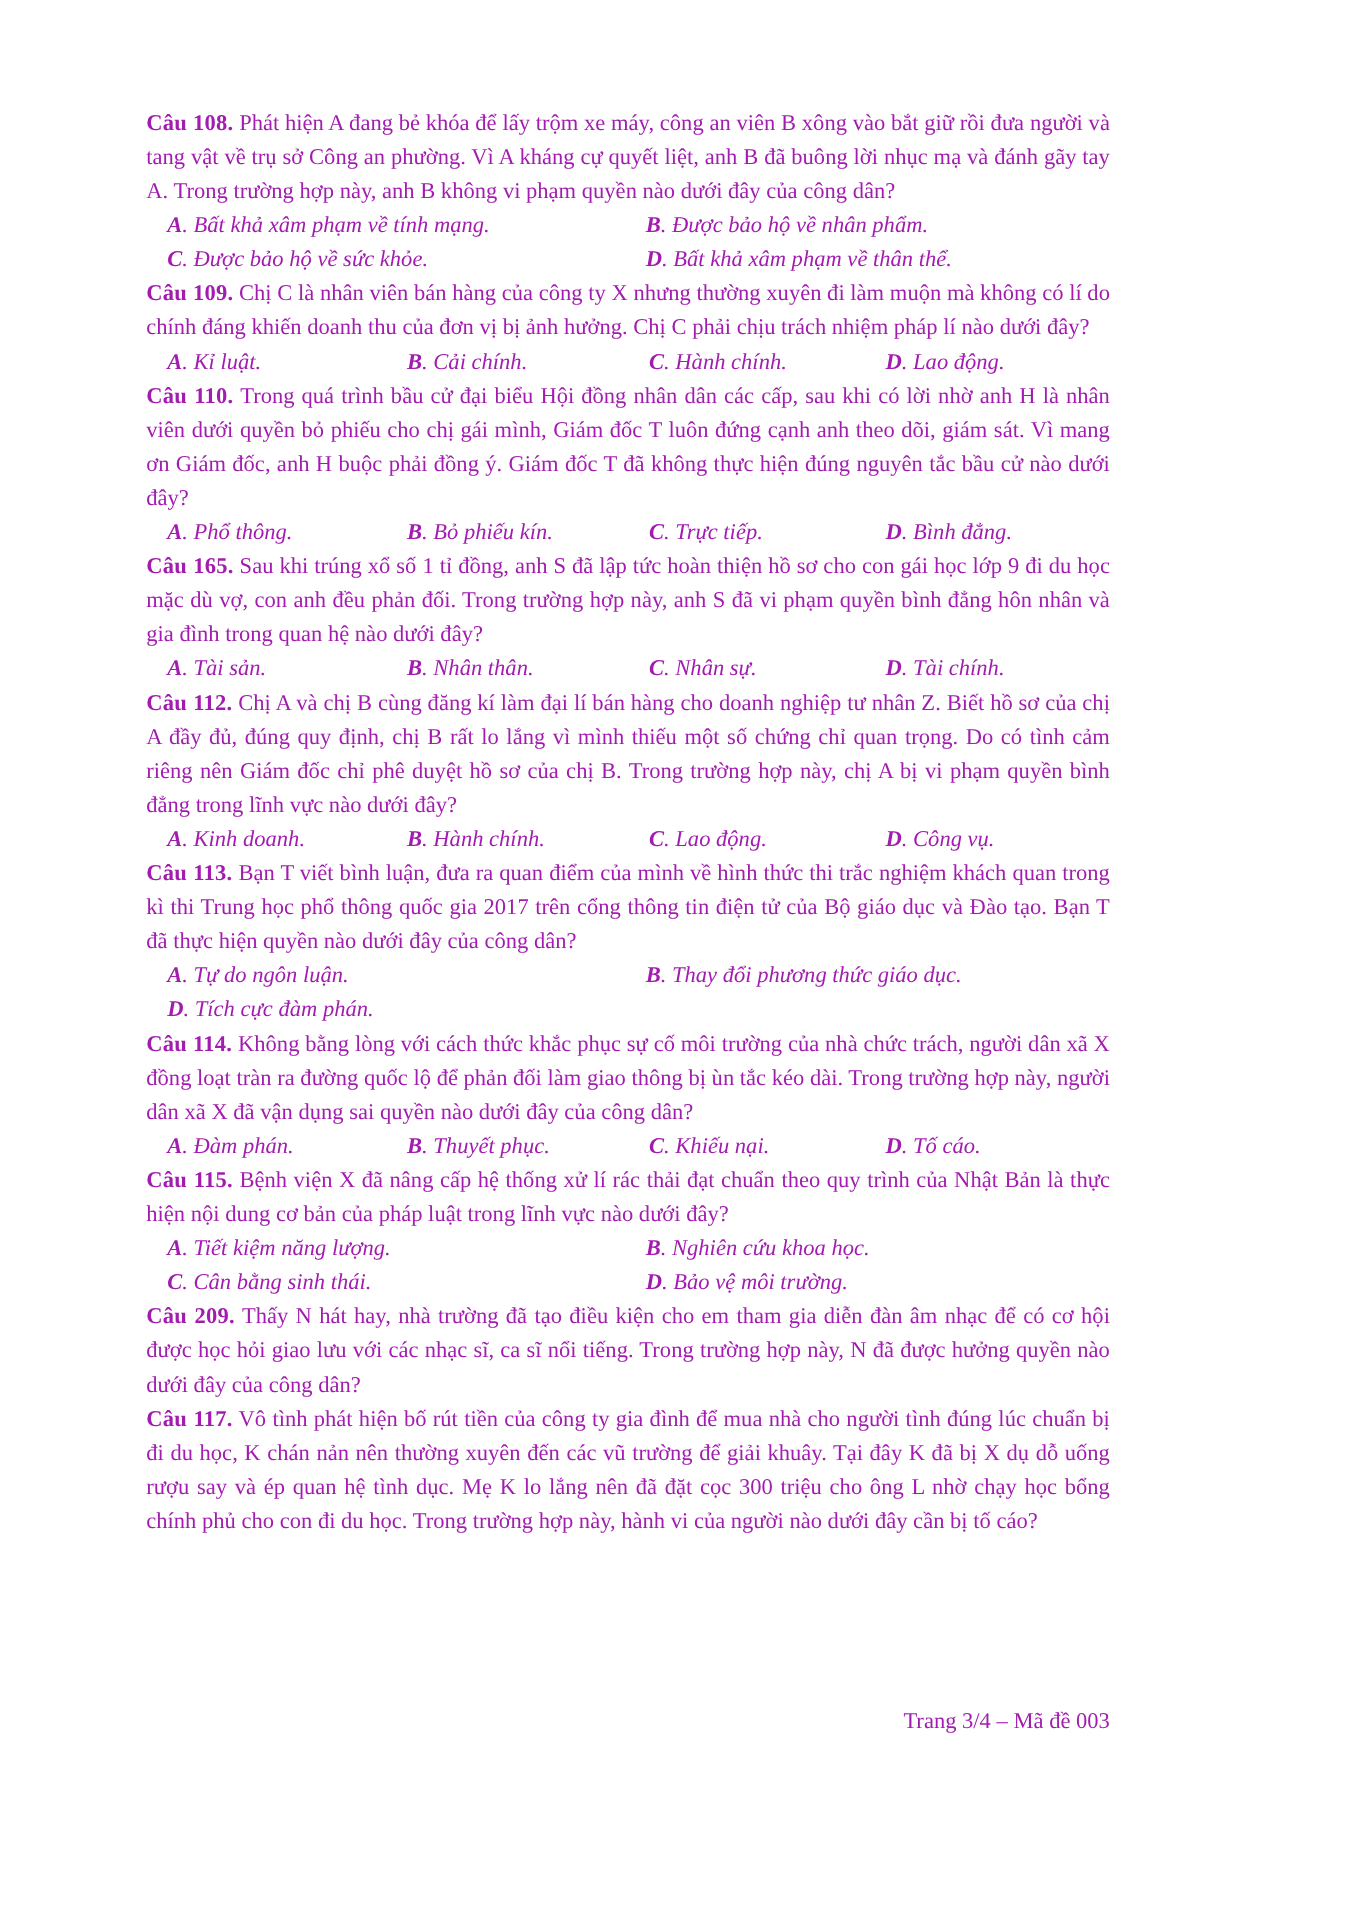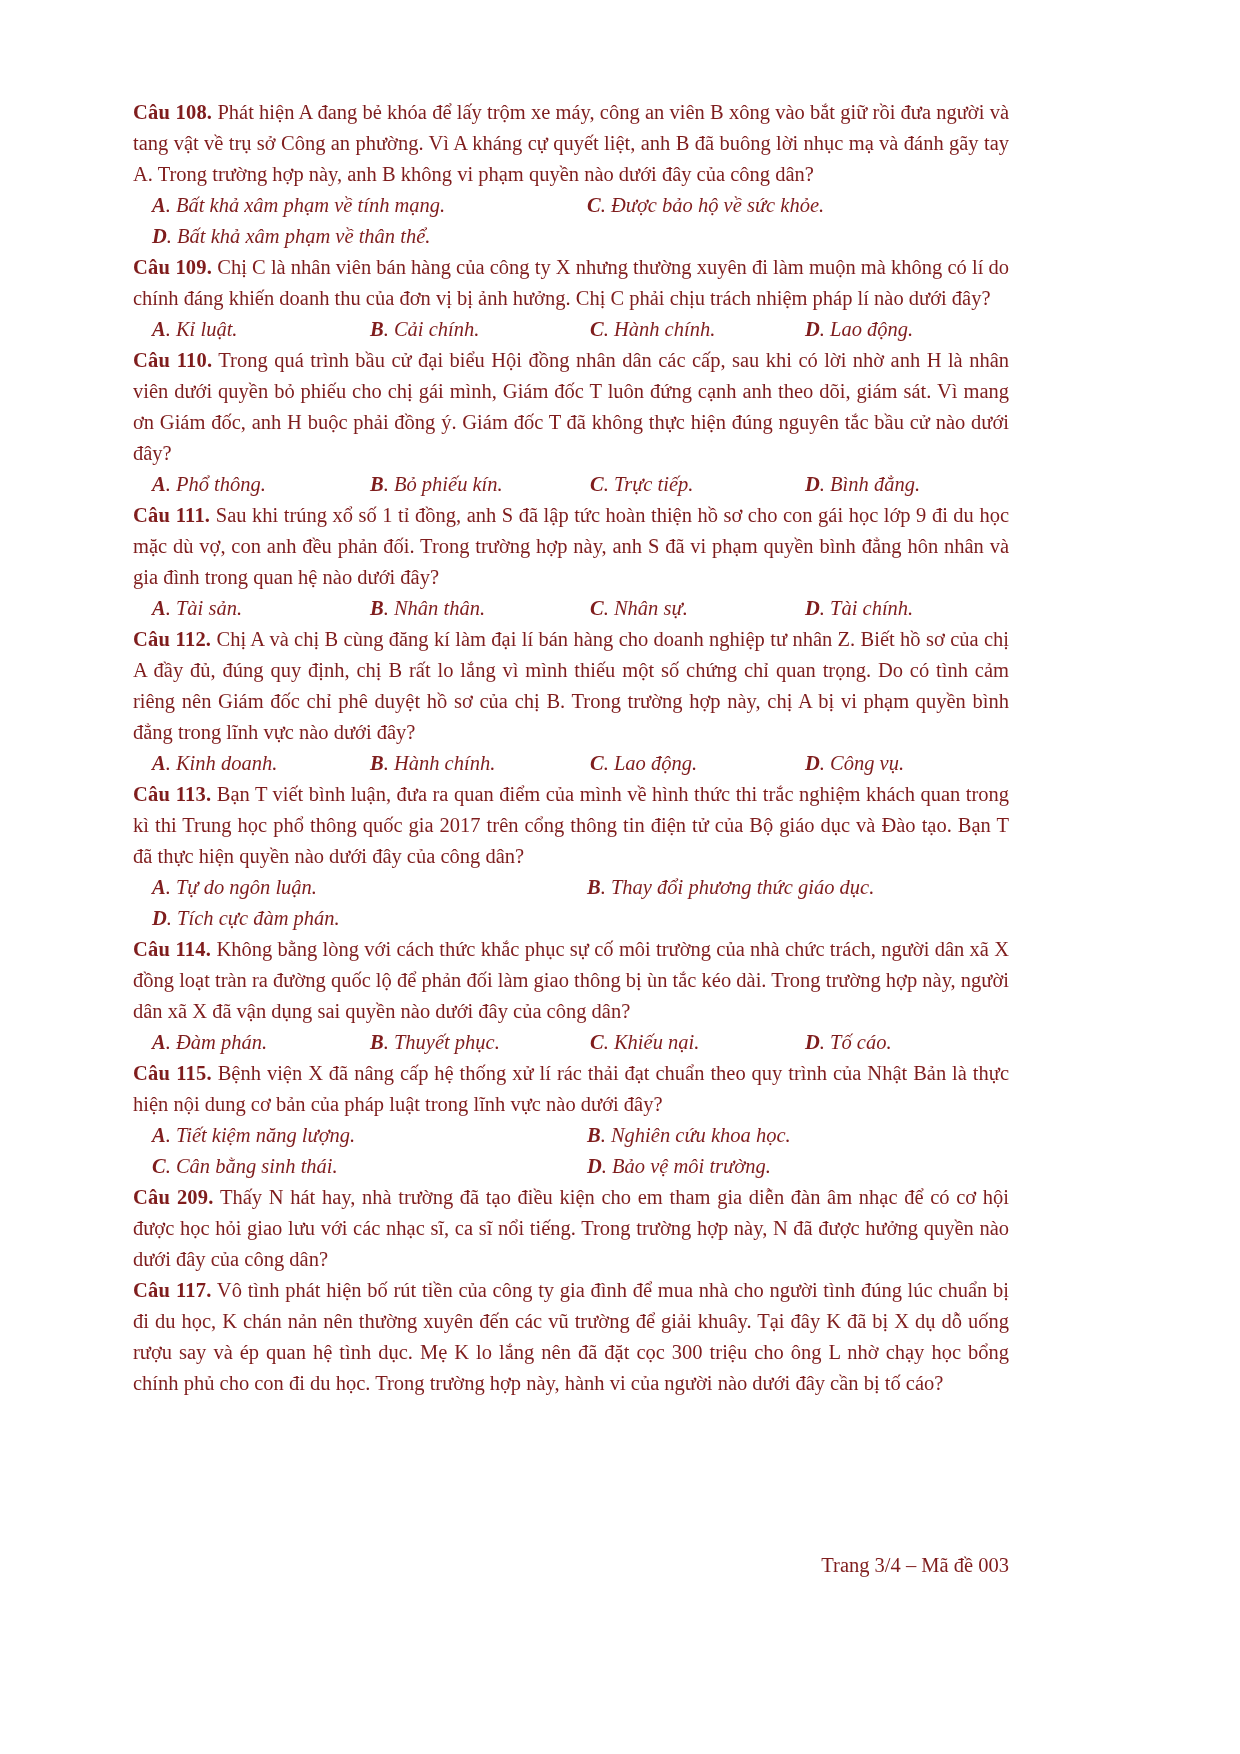--- a/index.html
+++ b/index.html
@@ -2,21 +2,21 @@
 <html><head>
 <meta charset="utf-8">
 <style>
   * { margin: 0; padding: 0; box-sizing: border-box; }
   html, body { background: #ffffff; }
   .page {
     position: relative;
     width: 1240px;
     height: 1754px;
     background: #ffffff;
-    color: #7f1d1d;
+    color: #a21caf;
     font-family: "Liberation Serif", "DejaVu Serif", serif;
     font-size: 20.5px;
     line-height: 31px;
     overflow: hidden;
   }
   .content {
     position: absolute;
     left: 133px;
     top: 97px;
     width: 876px;
@@ -41,20 +41,21 @@
 </style>
 </head>
 <body>
 
 <div class="page">
   <main class="content">
       <div class="question">
         <p class="qtext"><b>Câu 108.</b> Phát hiện A đang bẻ khóa để lấy trộm xe máy, công an viên B xông vào bắt giữ rồi đưa người và tang vật về trụ sở Công an phường. Vì A kháng cự quyết liệt, anh B đã buông lời nhục mạ và đánh gãy tay A. Trong trường hợp này, anh B không vi phạm quyền nào dưới đây của công dân?</p>
         <div class="opts cols2">
           <span class="opt"><b>A</b>. Bất khả xâm phạm về tính mạng.</span>
+          <span class="opt"><b>B</b>. Được bảo hộ về nhân phẩm.</span>
           <span class="opt"><b>C</b>. Được bảo hộ về sức khỏe.</span>
           <span class="opt"><b>D</b>. Bất khả xâm phạm về thân thể.</span>
         </div>
       </div>
       <div class="question">
         <p class="qtext"><b>Câu 109.</b> Chị C là nhân viên bán hàng của công ty X nhưng thường xuyên đi làm muộn mà không có lí do chính đáng khiến doanh thu của đơn vị bị ảnh hưởng. Chị C phải chịu trách nhiệm pháp lí nào dưới đây?</p>
         <div class="opts cols4">
           <span class="opt"><b>A</b>. Kỉ luật.</span>
           <span class="opt"><b>B</b>. Cải chính.</span>
           <span class="opt"><b>C</b>. Hành chính.</span>
@@ -64,21 +65,21 @@
       <div class="question">
         <p class="qtext"><b>Câu 110.</b> Trong quá trình bầu cử đại biểu Hội đồng nhân dân các cấp, sau khi có lời nhờ anh H là nhân viên dưới quyền bỏ phiếu cho chị gái mình, Giám đốc T luôn đứng cạnh anh theo dõi, giám sát. Vì mang ơn Giám đốc, anh H buộc phải đồng ý. Giám đốc T đã không thực hiện đúng nguyên tắc bầu cử nào dưới đây?</p>
         <div class="opts cols4">
           <span class="opt"><b>A</b>. Phổ thông.</span>
           <span class="opt"><b>B</b>. Bỏ phiếu kín.</span>
           <span class="opt"><b>C</b>. Trực tiếp.</span>
           <span class="opt"><b>D</b>. Bình đẳng.</span>
         </div>
       </div>
       <div class="question">
-        <p class="qtext"><b>Câu 111.</b> Sau khi trúng xổ số 1 tỉ đồng, anh S đã lập tức hoàn thiện hồ sơ cho con gái học lớp 9 đi du học mặc dù vợ, con anh đều phản đối. Trong trường hợp này, anh S đã vi phạm quyền bình đẳng hôn nhân và gia đình trong quan hệ nào dưới đây?</p>
+        <p class="qtext"><b>Câu 165.</b> Sau khi trúng xổ số 1 tỉ đồng, anh S đã lập tức hoàn thiện hồ sơ cho con gái học lớp 9 đi du học mặc dù vợ, con anh đều phản đối. Trong trường hợp này, anh S đã vi phạm quyền bình đẳng hôn nhân và gia đình trong quan hệ nào dưới đây?</p>
         <div class="opts cols4">
           <span class="opt"><b>A</b>. Tài sản.</span>
           <span class="opt"><b>B</b>. Nhân thân.</span>
           <span class="opt"><b>C</b>. Nhân sự.</span>
           <span class="opt"><b>D</b>. Tài chính.</span>
         </div>
       </div>
       <div class="question">
         <p class="qtext"><b>Câu 112.</b> Chị A và chị B cùng đăng kí làm đại lí bán hàng cho doanh nghiệp tư nhân Z. Biết hồ sơ của chị A đầy đủ, đúng quy định, chị B rất lo lắng vì mình thiếu một số chứng chỉ quan trọng. Do có tình cảm riêng nên Giám đốc chỉ phê duyệt hồ sơ của chị B. Trong trường hợp này, chị A bị vi phạm quyền bình đẳng trong lĩnh vực nào dưới đây?</p>
         <div class="opts cols4">

